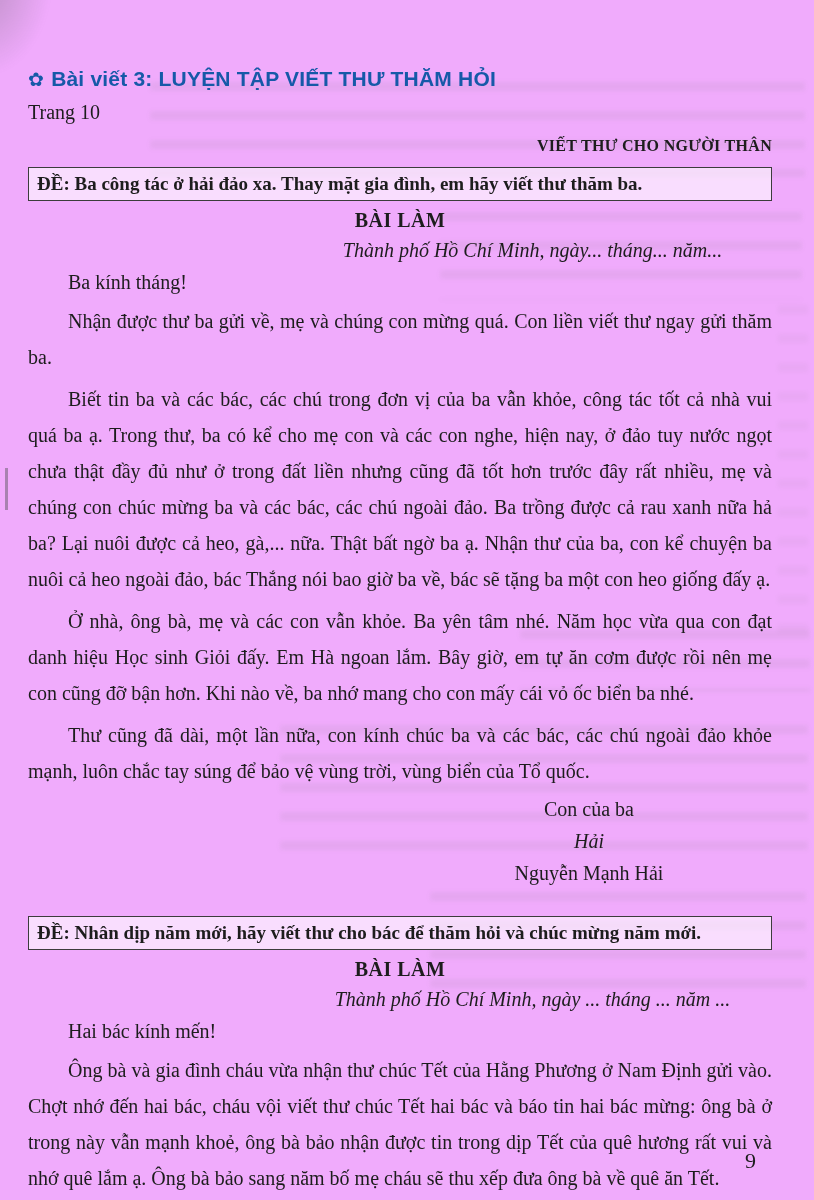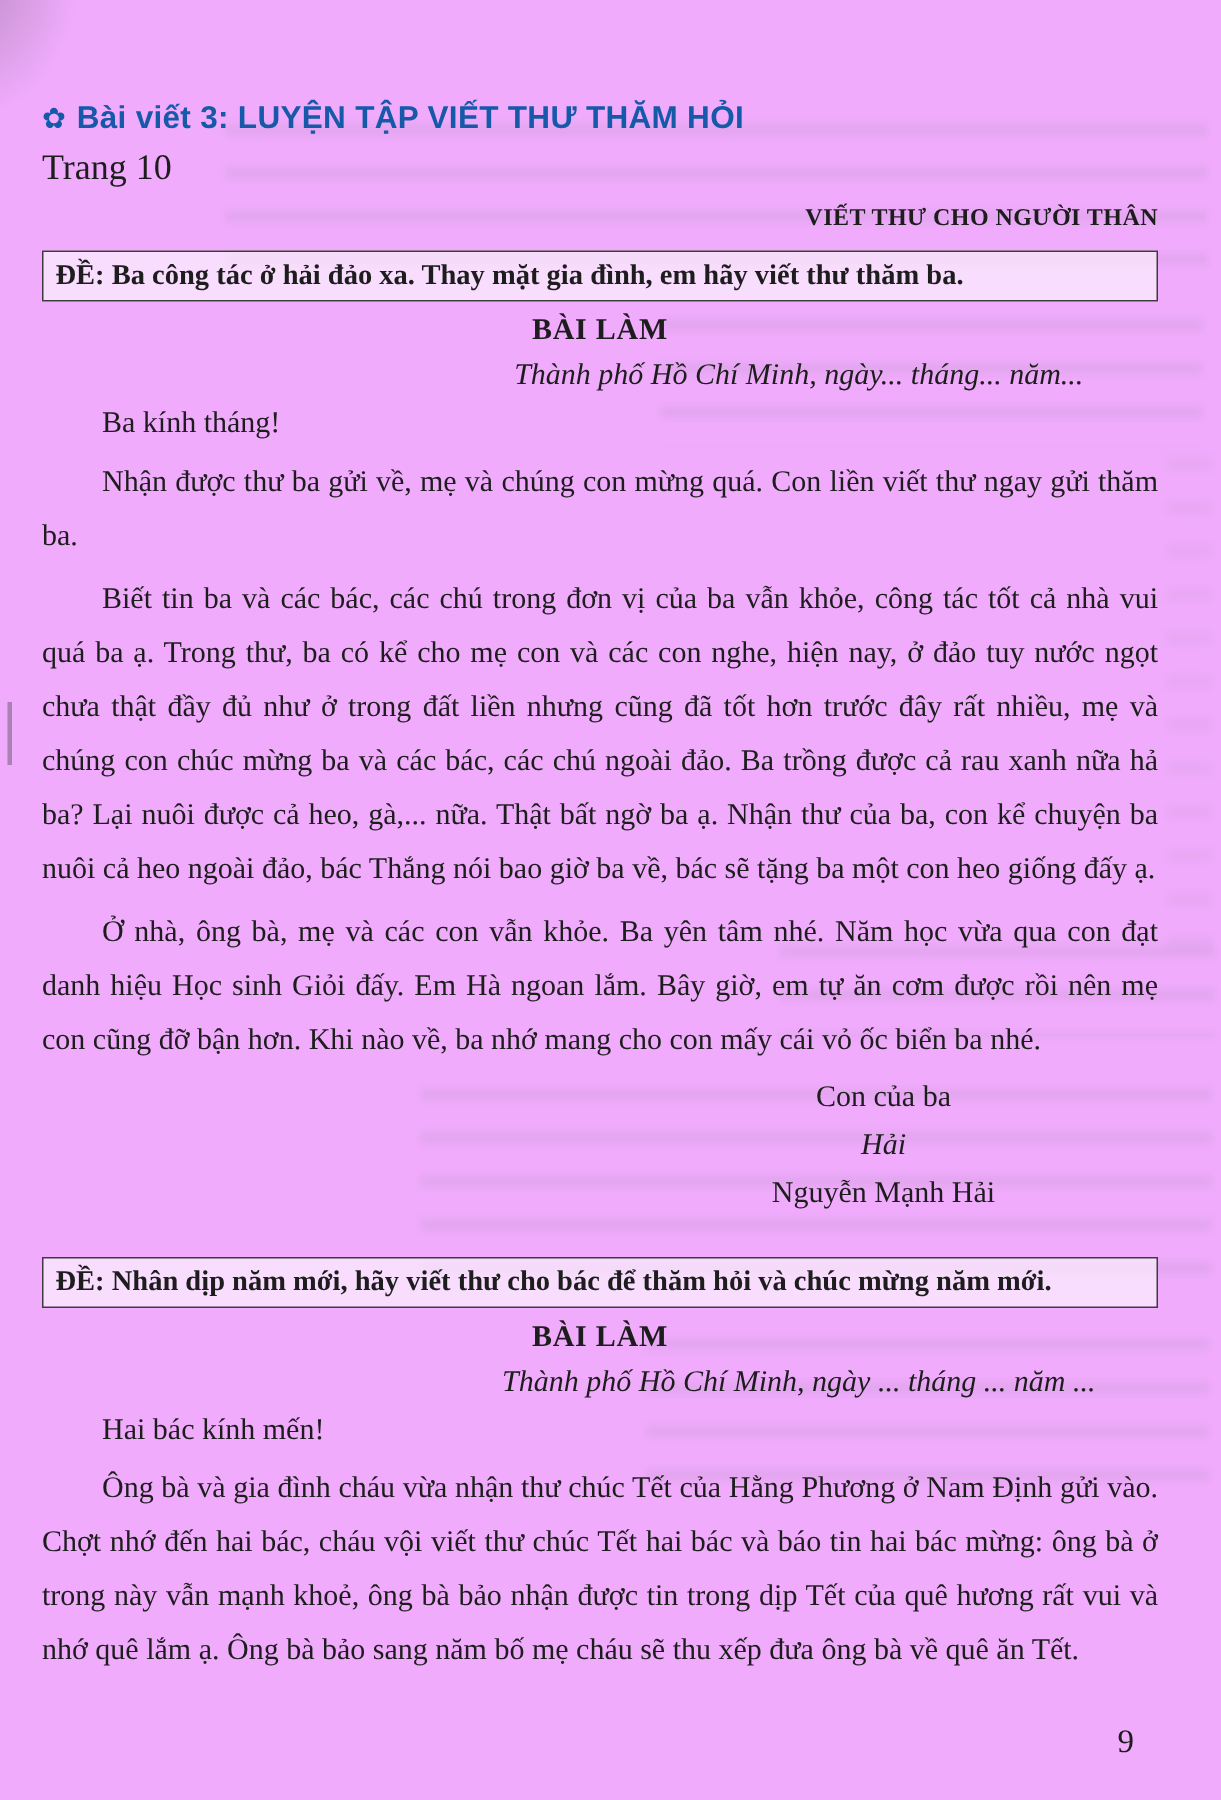--- a/index.html
+++ b/index.html
@@ -60,21 +60,21 @@
     font-family: "Liberation Sans", "DejaVu Sans", sans-serif;
     font-weight: bold;
     font-size: 21px;
     line-height: 26px;
     color: #1659a8;
     margin-bottom: 6px;
     letter-spacing: 0.2px;
   }
   .lesson-title .flower { margin-right: 7px; font-size: 19px; }
   .page-ref {
-    font-size: 24px;
+    font-size: 20px;
     line-height: 26px;
     margin-bottom: 8px;
   }
 
   
   .section-title {
     text-align: right;
     font-weight: bold;
     font-size: 16px;
     line-height: 26px;
@@ -168,20 +168,21 @@
     </div>
 
     <div class="bailam">BÀI LÀM</div>
 
     <div class="dateline">Thành phố Hồ Chí Minh, ngày... tháng... năm...</div>
     <div class="salutation">Ba kính tháng!</div>
 
     <p class="para">Nhận được thư ba gửi về, mẹ và chúng con mừng quá. Con liền viết thư ngay gửi thăm ba.</p>
     <p class="para">Biết tin ba và các bác, các chú trong đơn vị của ba vẫn khỏe, công tác tốt cả nhà vui quá ba ạ. Trong thư, ba có kể cho mẹ con và các con nghe, hiện nay, ở đảo tuy nước ngọt chưa thật đầy đủ như ở trong đất liền nhưng cũng đã tốt hơn trước đây rất nhiều, mẹ và chúng con chúc mừng ba và các bác, các chú ngoài đảo. Ba trồng được cả rau xanh nữa hả ba? Lại nuôi được cả heo, gà,... nữa. Thật bất ngờ ba ạ. Nhận thư của ba, con kể chuyện ba nuôi cả heo ngoài đảo, bác Thắng nói bao giờ ba về, bác sẽ tặng ba một con heo giống đấy ạ.</p>
     <p class="para">Ở nhà, ông bà, mẹ và các con vẫn khỏe. Ba yên tâm nhé. Năm học vừa qua con đạt danh hiệu Học sinh Giỏi đấy. Em Hà ngoan lắm. Bây giờ, em tự ăn cơm được rồi nên mẹ con cũng đỡ bận hơn. Khi nào về, ba nhớ mang cho con mấy cái vỏ ốc biển ba nhé.</p>
+    <p class="para">Thư cũng đã dài, một lần nữa, con kính chúc ba và các bác, các chú ngoài đảo khỏe mạnh, luôn chắc tay súng để bảo vệ vùng trời, vùng biển của Tổ quốc.</p>
 
     <div class="sig-block">
       <div>Con của ba</div>
       <div class="sig-name">Hải</div>
       <div>Nguyễn Mạnh Hải</div>
     </div>
 
     <div class="prompt-box second">
       <span>ĐỀ: Nhân dịp năm mới, hãy viết thư cho bác để thăm hỏi và chúc mừng năm mới.</span>
     </div>

